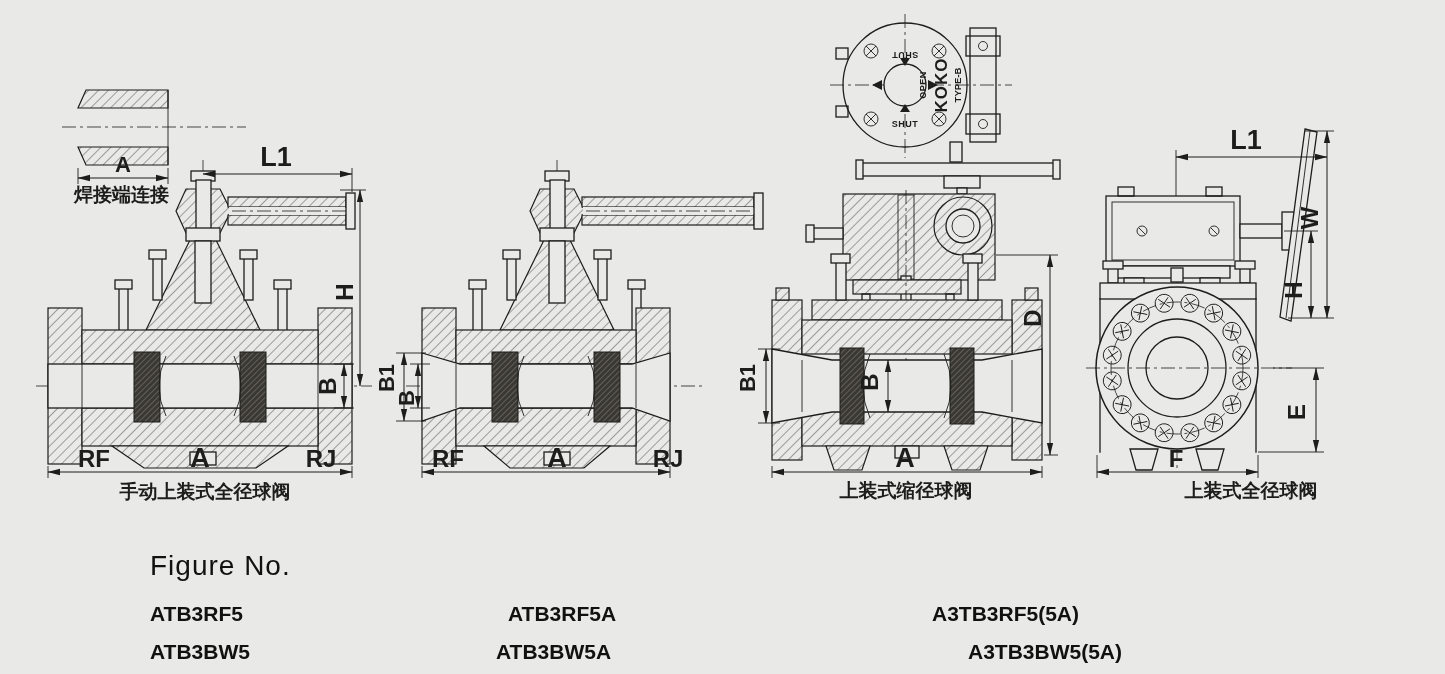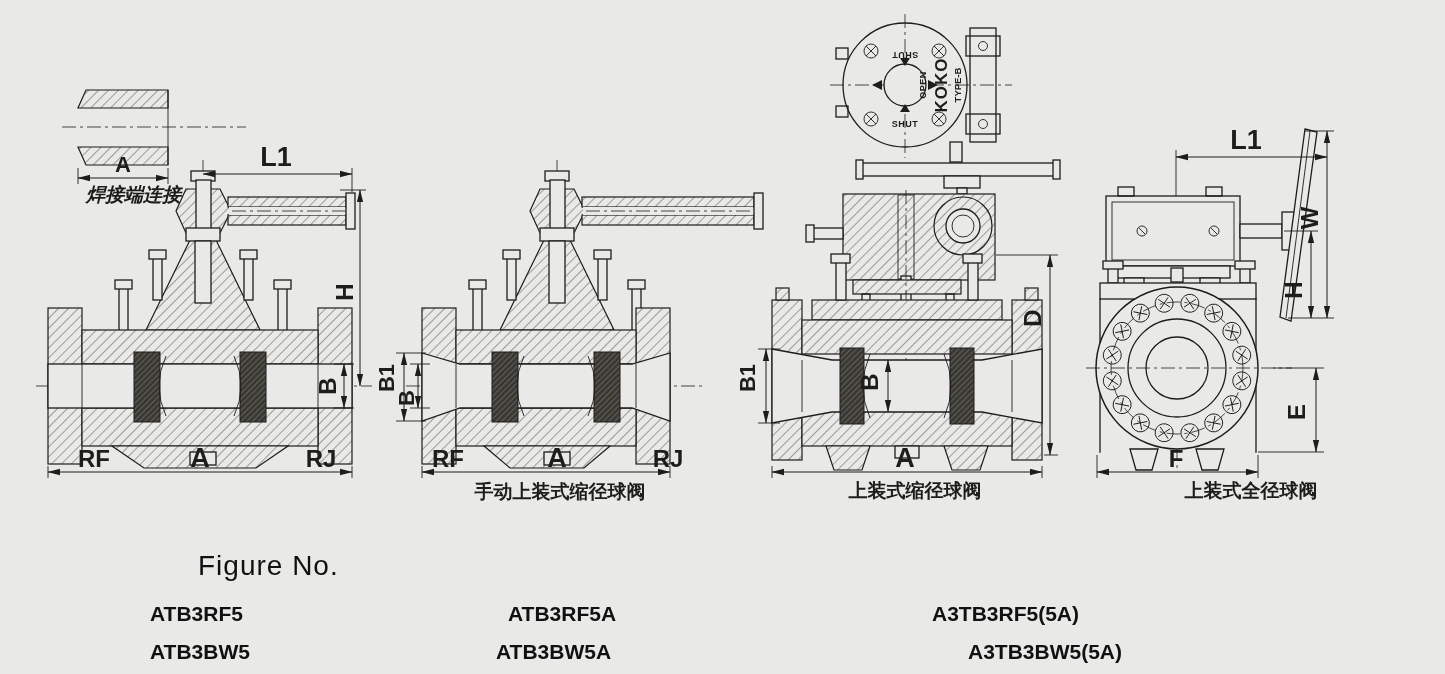--- a/index.html
+++ b/index.html
@@ -16,21 +16,21 @@
   .tri{fill:#1d1d1b;stroke:none;}
   text{fill:#1d1d1b;font-family:"Liberation Sans",sans-serif;}
   .dim{font-size:24px;font-weight:bold;}
   .dim-lg{font-size:27px;font-weight:bold;}
   .dim-sm{font-size:22px;font-weight:bold;}
   .act-sm{font-size:9px;font-weight:bold;letter-spacing:0.5px;}
   .act-brand{font-size:17px;font-weight:bold;letter-spacing:1px;}
   .act-type{font-size:9.5px;font-weight:bold;}
   .caption{position:absolute;transform:translateX(-50%);font-size:19px;font-weight:bold;color:#1d1d1b;white-space:nowrap;}
   .weld-label{position:absolute;font-size:19px;font-weight:bold;color:#1d1d1b;white-space:nowrap;}
-  .fig-heading{position:absolute;font-size:28px;font-weight:400;color:#111;letter-spacing:1px;margin-left:48px;}
+  .fig-heading{position:absolute;font-size:28px;font-weight:400;color:#111;letter-spacing:1px;}
   .fig-no{position:absolute;font-size:21px;font-weight:bold;color:#111;white-space:nowrap;margin-top:18px;}
 </style>
 </head>
 <body>
 
 <div id="stage">
 
 <svg width="1445" height="674" viewBox="0 0 1445 674">
   <defs>
     <pattern id="hatch" width="7" height="7" patternUnits="userSpaceOnUse" patternTransform="rotate(45)">
@@ -345,24 +345,24 @@
     <line class="thin" x1="1258" y1="452" x2="1324" y2="452"></line>
     <line class="diml" x1="1316" y1="368" x2="1316" y2="452" marker-start="url(#ar)" marker-end="url(#ar)"></line>
     <text class="dim" transform="translate(1305,412) rotate(-90)" text-anchor="middle">E</text>
     <line class="thin" x1="1097" y1="455" x2="1097" y2="478"></line>
     <line class="thin" x1="1258" y1="455" x2="1258" y2="478"></line>
     <line class="diml" x1="1097" y1="472" x2="1258" y2="472" marker-start="url(#ar)" marker-end="url(#ar)"></line>
     <text class="dim" x="1176" y="467" text-anchor="middle">F</text>
   </g>
 </svg>
 
-  <div class="weld-label" style="left:86px;top:182px;font-style:italic;">焊接端连接</div>
-
-  <div class="caption" style="left:560px;top:479px;">手动上装式缩径球阀</div>
-  <div class="caption" style="left:906px;top:478px;margin-left:9px;">上装式缩径球阀</div>
+  <div class="weld-label" style="left:74px;top:182px;">焊接端连接</div>
+
+  <div class="caption" style="left:205px;top:479px;">手动上装式全径球阀</div>
+  <div class="caption" style="left:906px;top:478px;">上装式缩径球阀</div>
   <div class="caption" style="left:1251px;top:478px;">上装式全径球阀</div>
 
   <div class="fig-heading" style="left:150px;top:550px;">Figure No.</div>
 
   <div class="fig-no" style="left:150px;top:584px;">ATB3RF5</div>
   <div class="fig-no" style="left:150px;top:622px;">ATB3BW5</div>
 
   <div class="fig-no" style="left:508px;top:584px;">ATB3RF5A</div>
   <div class="fig-no" style="left:496px;top:622px;">ATB3BW5A</div>
 

